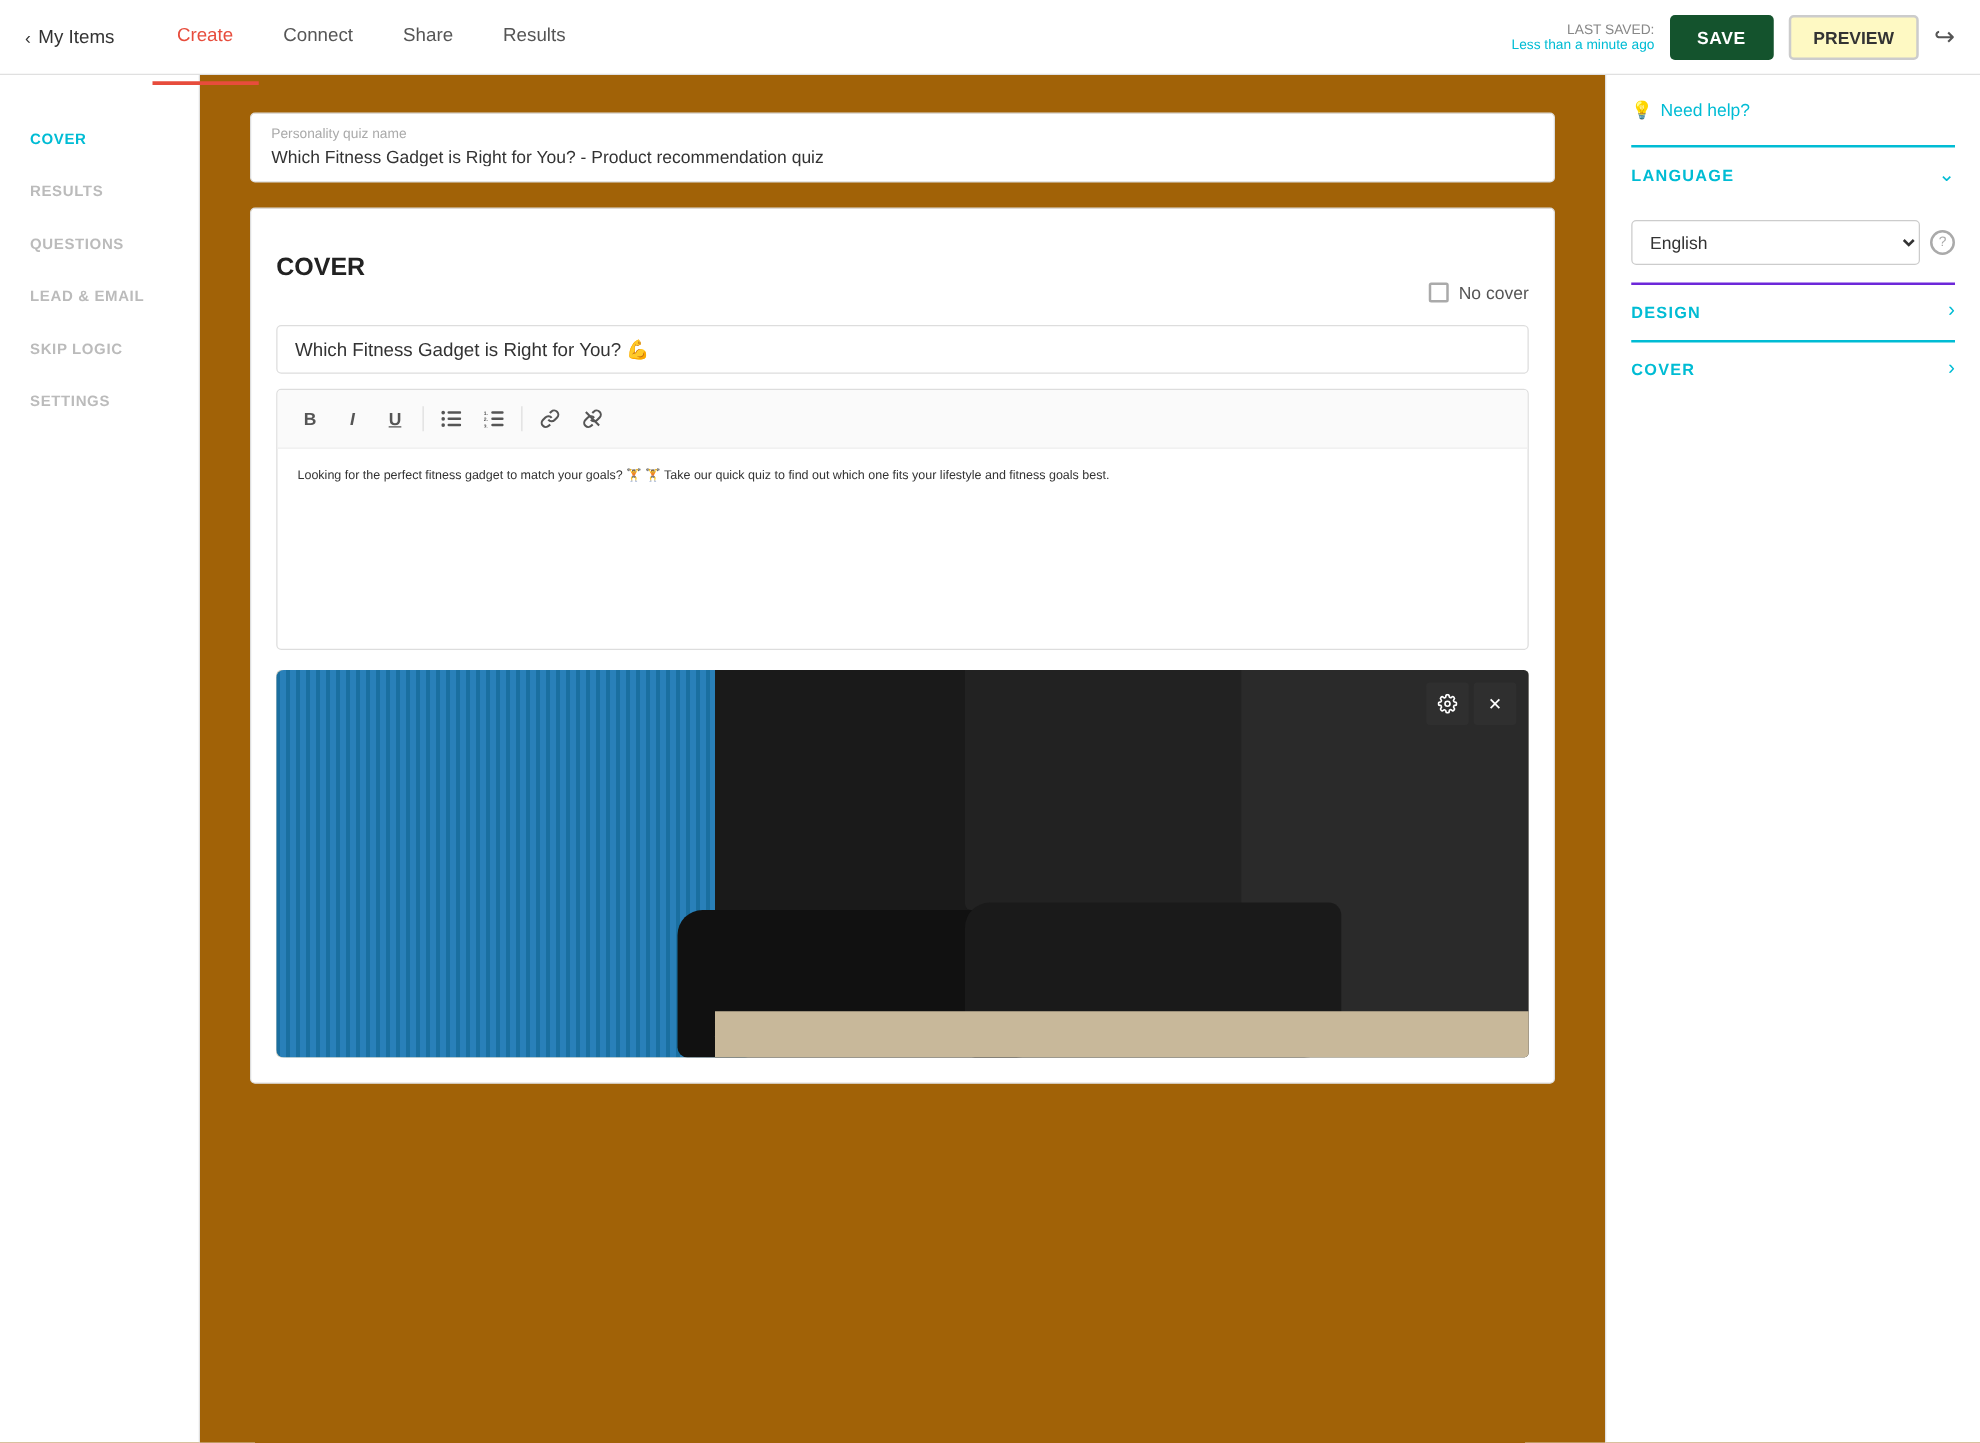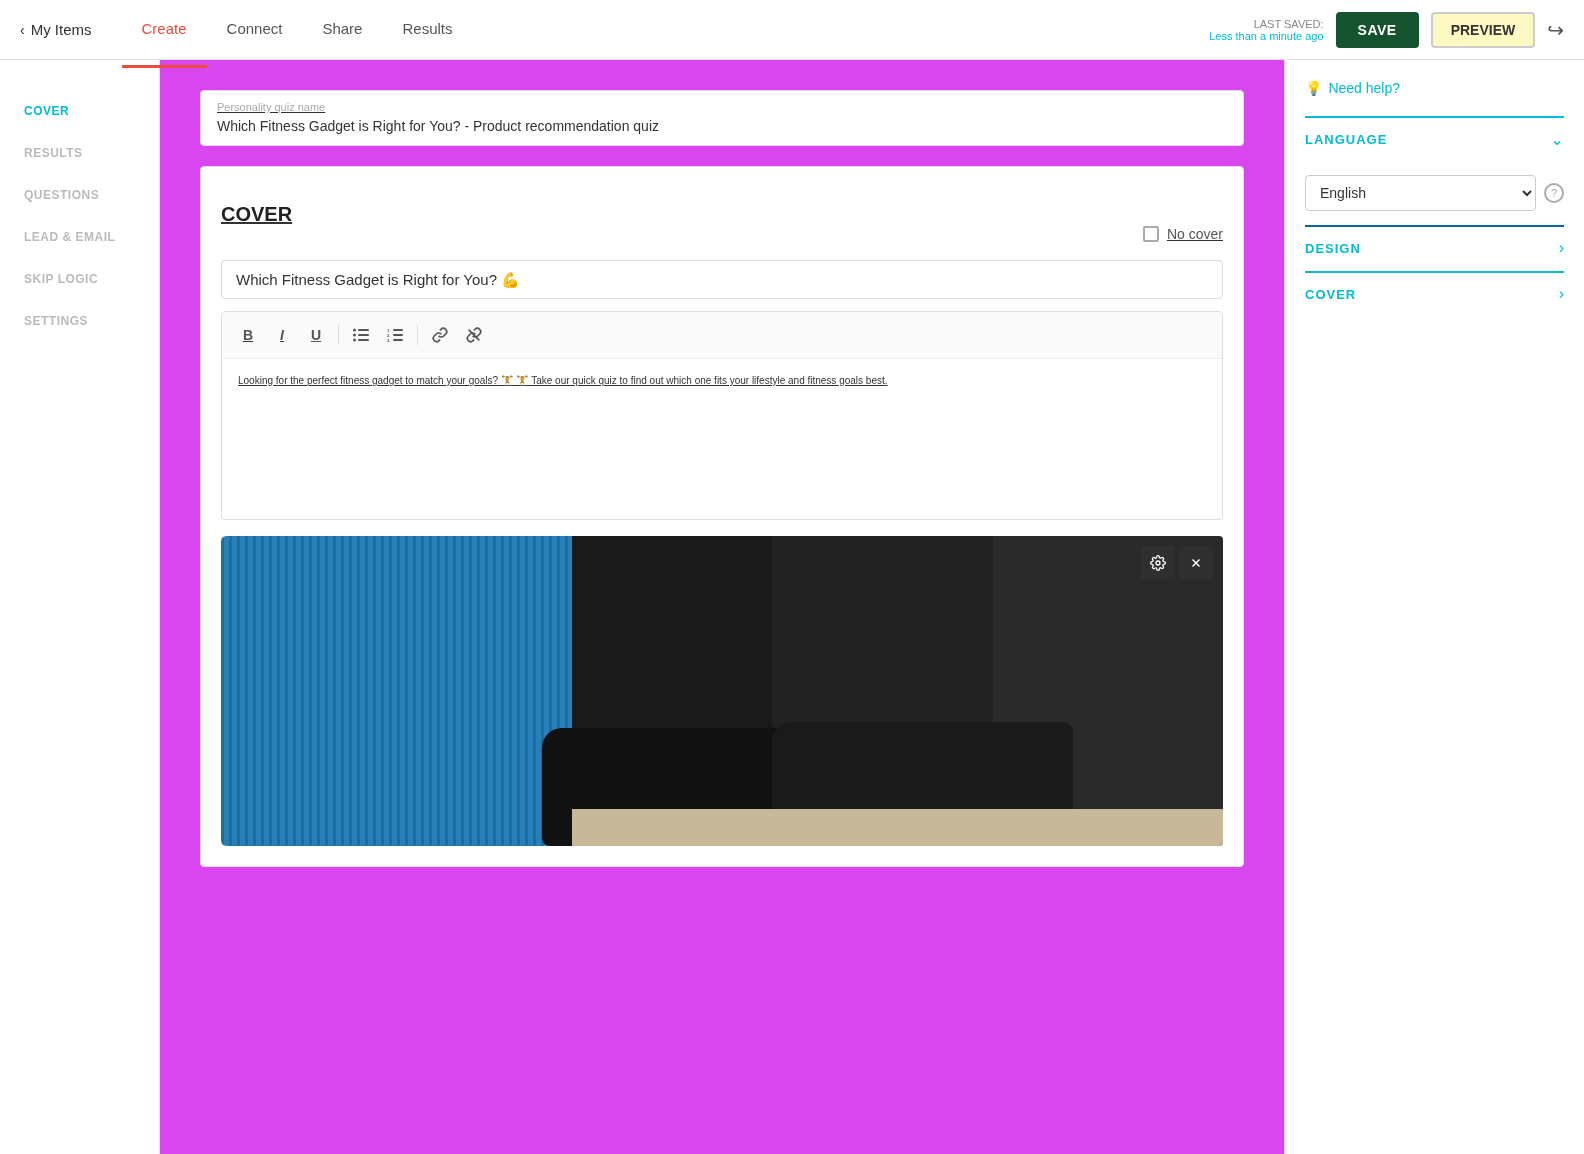--- a/index.html
+++ b/index.html
@@ -111,22 +111,21 @@
     }
     .sidebar-item.active {
       color: #00bcd4;
     }
 
     
     .main-content {
       flex: 1;
       padding: 30px 40px;
       overflow-y: auto;
-      background: #d946ef;
-      text-decoration: underline;
+      background: #a16207;
     }
 
     
     .quiz-name-wrapper {
       background: #fff;
       border: 1px solid #ddd;
       border-radius: 4px;
       padding: 10px 16px;
       margin-bottom: 20px;
     }
@@ -347,21 +346,21 @@
       border-radius: 50%;
       border: 2px solid #aaa;
       display: flex;
       align-items: center;
       justify-content: center;
       font-size: 11px;
       color: #aaa;
       cursor: pointer;
       flex-shrink: 0;
     }
-    .design-section { border-top: 2px solid #0369a1; padding-top: 12px; margin-bottom: 14px; }
+    .design-section { border-top: 2px solid #6d28d9; padding-top: 12px; margin-bottom: 14px; }
     .social-section { border-top: 2px solid #00bcd4; padding-top: 12px; }
   </style>
 </head>
 <body>
 
 <nav class="top-nav">
   <a class="nav-back">
     <span class="nav-back-arrow">‹</span>
     <span>My Items</span>
   </a>

